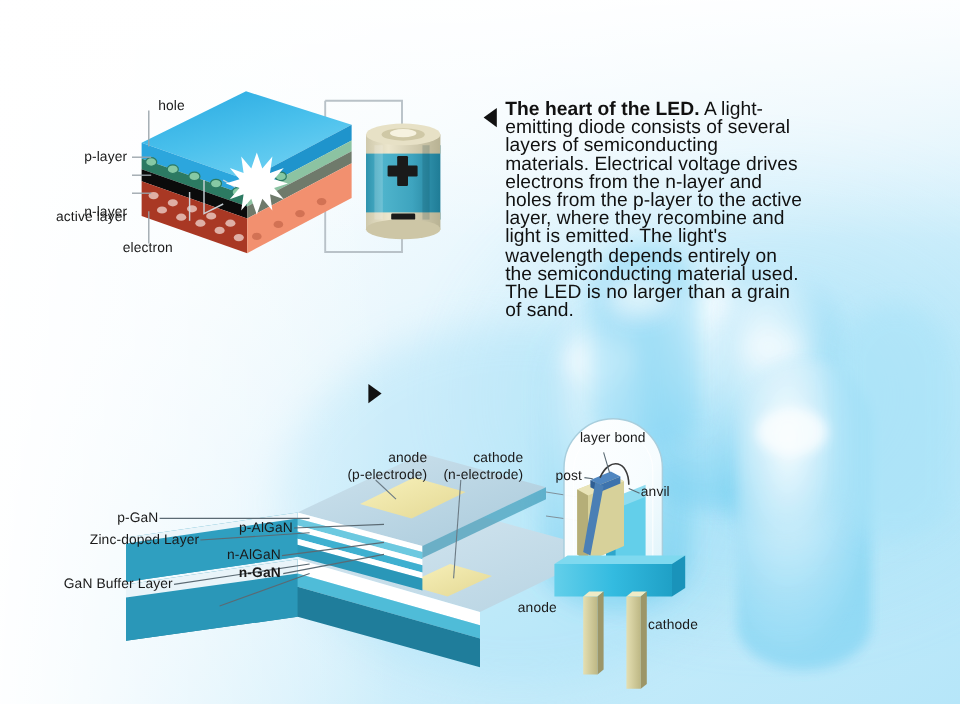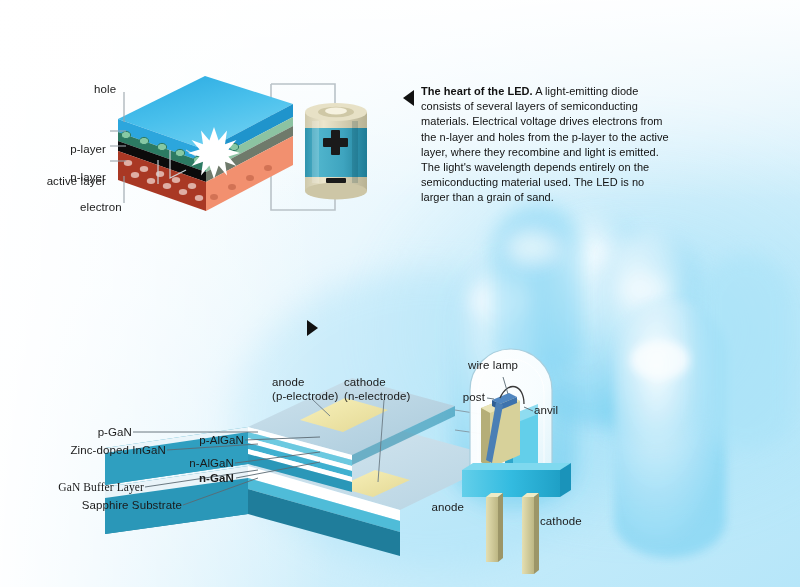--- a/index.html
+++ b/index.html
@@ -24,26 +24,26 @@
   .label {
     position: absolute;
     font-family: "Liberation Sans", sans-serif;
     font-size: 11.5px;
     color: #1a1a1a;
     white-space: nowrap;
     line-height: 1.25;
     letter-spacing: .1px;
   }
   .label.r { text-align: right; }
-  .label.c { text-align: left; }
+  .label.c { text-align: right; }
 
   .para {
     position: absolute;
     font-family: "Liberation Sans", sans-serif;
-    font-size: 11px;
+    font-size: 16px;
     line-height: 15.2px;
     color: #111111;
     letter-spacing: .05px;
   }
   .para b { font-weight: bold; }
 
   .tri {
     position: absolute;
     width: 0; height: 0;
   }
@@ -395,46 +395,45 @@
 
     <g stroke="#5a6a73" stroke-width="0.9" fill="none">
       <line x1="503" y1="377" x2="508" y2="394"></line>
       <line x1="487" y1="398" x2="494" y2="399"></line>
       <line x1="533" y1="411" x2="524" y2="407"></line>
     </g>
   </svg>
 
   <div class="label c" style="left:94px; top:82px; width:60px;">hole</div>
   <div class="label c" style="left:80px; top:200px; width:64px;">electron</div>
-  <div class="label r" style="left:22px; top:142px; width:84px;">p-layer</div>
+  <div class="label r" style="left:22px; top:124px; width:84px;">p-layer</div>
   <div class="label r" style="left:10px; top:139px; width:96px;margin-top:35px;">active layer</div>
   <div class="label r" style="left:22px; top:154px; width:84px;margin-top:16px;">n-layer</div>
 
   <div class="tri tri-left" style="left:403px; top:90px;"></div>
   <div class="para" style="left:421px; top:84px; width:248px;"><b>The heart of the LED.</b><span> A light-emitting diode consists of several layers of semiconducting materials. Electrical voltage drives electrons from the n-layer and holes from the p-layer to the active layer, where they recombine and light is emitted. The light's wavelength depends entirely on the semiconducting material used. The LED is no larger than a grain of sand.</span></div>
 
   <div class="tri tri-right" style="left:307px; top:320px;"></div>
 
   <div class="label c" style="left:272px; top:375px; width:84px;">
     <span>anode</span><br>
     <span>(p-electrode)</span>
   </div>
   <div class="label c" style="left:344px; top:375px; width:92px;">
     <span>cathode</span><br>
     <span>(n-electrode)</span>
   </div>
 
   <div class="label r" style="left:28px; top:425px; width:104px;">p-GaN</div>
-  <div class="label r" style="left:28px; top:443px; width:138px;">Zinc-doped InGaN</div>
-  <div class="label r" style="left:28px; top:480px; width:116px;font-family:Liberation Serif, serif;">GaN Buffer Layer</div>
-  <div class="label r" style="left:28px; top:498px; width:154px;">Sapphire Substrate</div>
+  <div class="label r" style="left:28px; top:443px; width:138px;">Zinc-doped Layer</div>
+  <div class="label r" style="left:28px; top:480px; width:116px;">GaN Buffer Layer</div>
 
   <div class="label r" style="left:150px; top:433px; width:94px;">p-AlGaN</div>
   <div class="label r" style="left:140px; top:456px; width:94px;">n-AlGaN</div>
   <div class="label r" style="left:146px; top:471px; width:88px;font-weight:bold;">n-GaN</div>
 
-  <div class="label c" style="left:468px; top:358px; width:70px;">wire lamp</div>
+  <div class="label c" style="left:468px; top:358px; width:70px;">layer bond</div>
   <div class="label r" style="left:443px; top:390px; width:42px;">post</div>
   <div class="label" style="left:534px; top:403px;">anvil</div>
   <div class="label r" style="left:408px; top:500px; width:56px;">anode</div>
   <div class="label" style="left:540px; top:514px;">cathode</div>
 
 </div>
 
 </body></html>

